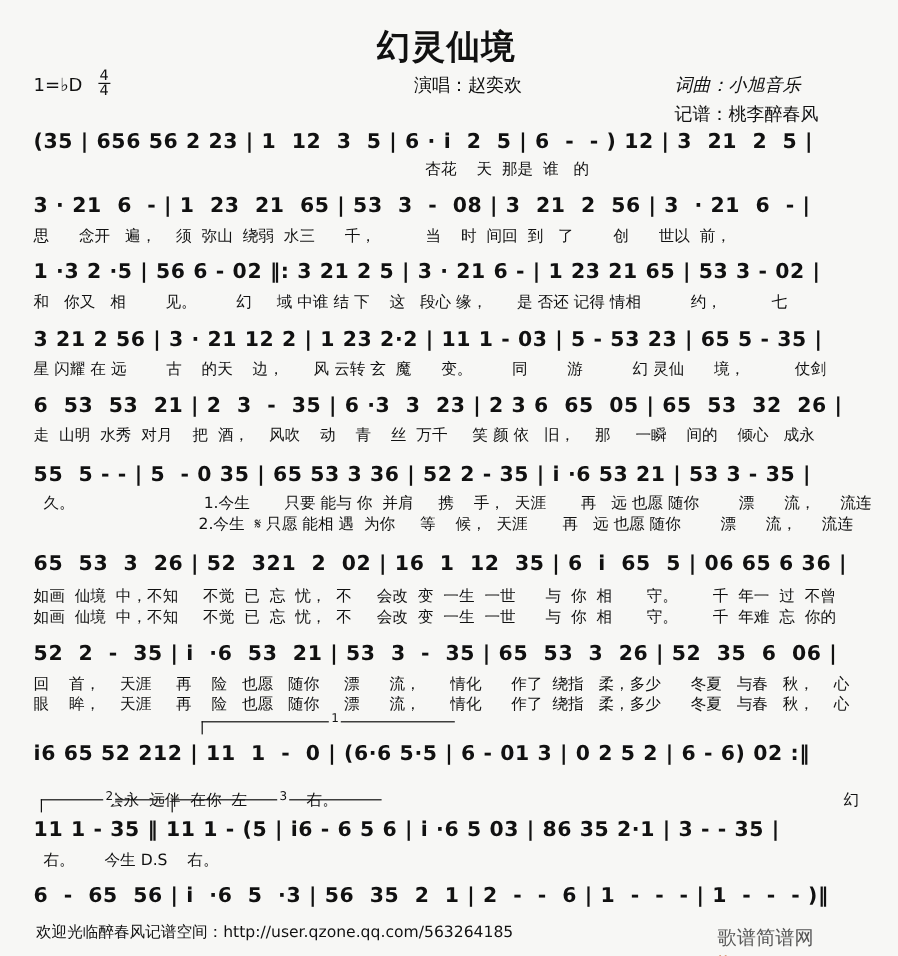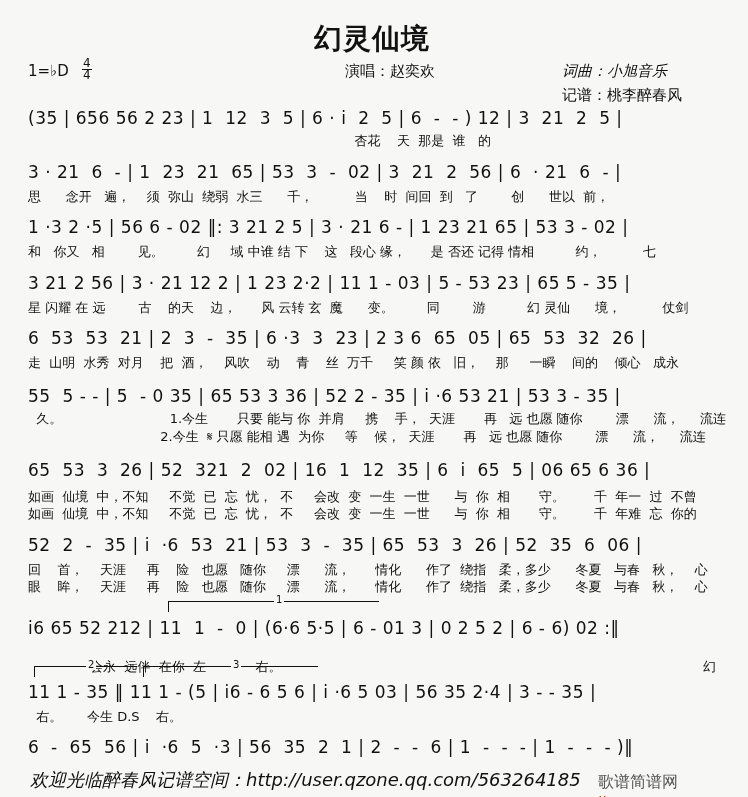--- a/index.html
+++ b/index.html
@@ -17,28 +17,28 @@
     .key { position: absolute; left: 28px; top: 62px; font-size: 15px; }
     .timesig { position: absolute; left: 82px; top: 58px; font-size: 12px; line-height: 11px; text-align: center; }
     .timesig .num { display:block; border-bottom: 1px solid #111; padding: 0 1px; }
     .singer { position: absolute; left: 345px; top: 62px; font-size: 15px; }
     .composer { position: absolute; left: 562px; top: 62px; font-size: 15px; font-style: italic; }
     .transcriber { position: absolute; left: 562px; top: 86px; font-size: 15px; }
 
     .row { position: absolute; left: 28px; width: 688px; }
     .notes {
       position: absolute; left: 0; top: 0; width: 100%;
-      font-family: "DejaVu Sans", sans-serif; font-weight: normal; font-size: 17px;
+      font-family: "DejaVu Sans", sans-serif; font-weight: bold; font-size: 17px;
       white-space: pre; letter-spacing: 0.5px;
     }
     .lyric {
       position: absolute; left: 0; width: 100%;
       font-size: 13px; white-space: pre; color: #111;
     }
-    .footer { position: absolute; left: 30px; top: 768px; font-size: 18px; font-style: italic; }
+    .footer { position: absolute; left: 30px; top: 768px; font-size: 13px; }
     .watermark { position: absolute; left: 598px; top: 772px; font-size: 16px; color: #555; }
     .watermark .brand { color: #c0561c; }
     .volta { position: absolute; border-top: 1px solid #111; border-left: 1px solid #111; height: 10px; font-size: 10px; }
     .volta span { position: absolute; top: -8px; left: 50%; background: #f7f7f5; padding: 0 2px; }
   </style>
 </head>
 <body>
 
 <div class="title">幻灵仙境</div>
 <div class="key">1=♭D</div>
@@ -49,21 +49,21 @@
 <div class="singer">演唱：赵奕欢</div>
 <div class="composer">词曲：小旭音乐</div>
 <div class="transcriber">记谱：桃李醉春风</div>
 
 <div class="row" style="top:108px;">
   <div class="notes">(35 | 656 56 2 23 | 1  12  3  5 | 6 · i  2  5 | 6  -  - ) 12 | 3  21  2  5 |</div>
   <div class="lyric" style="top:24px;">                                                                               杏花    天  那是  谁   的</div>
 </div>
 
 <div class="row" style="top:162px;">
-  <div class="notes">3 · 21  6  - | 1  23  21  65 | 53  3  -  02 | 3  21  2  56 | 6  · 21  6  - |</div>
+  <div class="notes">3 · 21  6  - | 1  23  21  65 | 53  3  -  08 | 3  21  2  56 | 3  · 21  6  - |</div>
   <div class="lyric" style="top:26px;">思      念开   遍，    须  弥山  绕弱  水三      千，          当    时  间回  到   了        创      世以  前，</div>
 </div>
 
 <div class="row" style="top:217px;">
   <div class="notes">1 ·3 2 ·5 | 56 6 - 02 ‖: 3 21 2 5 | 3 · 21 6 - | 1 23 21 65 | 53 3 - 02 |</div>
   <div class="lyric" style="top:26px;">和   你又   相        见。        幻     域 中谁 结 下    这   段心 缘，      是 否还 记得 情相          约，          七</div>
 </div>
 
 <div class="row" style="top:273px;">
   <div class="notes">3 21 2 56 | 3 · 21 12 2 | 1 23 2·2 | 11 1 - 03 | 5 - 53 23 | 65 5 - 35 |</div>
@@ -71,21 +71,21 @@
 </div>
 
 <div class="row" style="top:328px;">
   <div class="notes">6  53  53  21 | 2  3  -  35 | 6 ·3  3  23 | 2 3 6  65  05 | 65  53  32  26 |</div>
   <div class="lyric" style="top:26px;">走  山明  水秀  对月    把  酒，    风吹    动    青    丝  万千     笑 颜 依   旧，    那     一瞬    间的    倾心   成永</div>
 </div>
 
 <div class="row" style="top:386px;">
   <div class="notes">55  5 - - | 5  - 0 35 | 65 53 3 36 | 52 2 - 35 | i ·6 53 21 | 53 3 - 35 |</div>
   <div class="lyric" style="top:24px;">  久。                          1.今生       只要 能与 你  并肩     携    手，  天涯       再   远 也愿 随你        漂      流，     流连</div>
-  <div class="lyric" style="top:42px;">                                2.今生  𝄋 只愿 能相 遇  为你     等    候，  天涯       再   远 也愿 随你        漂      流，     流连</div>
+  <div class="lyric" style="top:42px;text-align:center;">                                2.今生  𝄋 只愿 能相 遇  为你     等    候，  天涯       再   远 也愿 随你        漂      流，     流连</div>
 </div>
 
 <div class="row" style="top:460px;">
   <div class="notes">65  53  3  26 | 52  321  2  02 | 16  1  12  35 | 6  i  65  5 | 06 65 6 36 |</div>
   <div class="lyric" style="top:28px;">如画  仙境  中，不知     不觉  已  忘  忧，  不     会改  变  一生  一世      与  你  相       守。       千  年一  过  不曾</div>
   <div class="lyric" style="top:45px;">如画  仙境  中，不知     不觉  已  忘  忧，  不     会改  变  一生  一世      与  你  相       守。       千  年难  忘  你的</div>
 </div>
 
 <div class="row" style="top:535px;">
   <div class="notes">52  2  -  35 | i  ·6  53  21 | 53  3  -  35 | 65  53  3  26 | 52  35  6  06 |</div>
@@ -103,21 +103,21 @@
 </div>
 
 <div class="volta" style="left:34px; top:666px; width:102px;">
   <span>2</span>
 </div>
 <div class="volta" style="left:143px; top:666px; width:174px;">
   <span>3</span>
 </div>
 
 <div class="row" style="top:682px;">
-  <div class="notes">11 1 - 35 ‖ 11 1 - (5 | i6 - 6 5 6 | i ·6 5 03 | 56 35 2·4 | 3 - - 35 |</div>
+  <div class="notes">11 1 - 35 ‖ 11 1 - (5 | i6 - 6 5 6 | i ·6 5 03 | 86 35 2·1 | 3 - - 35 |</div>
   <div class="lyric" style="top:26px;">  右。      今生 D.S    右。</div>
 </div>
 
 <div class="row" style="top:737px;">
   <div class="notes">6  -  65  56 | i  ·6  5  ·3 | 56  35  2  1 | 2  -  -  6 | 1  -  -  - | 1  -  -  - )‖</div>
 </div>
 
 <div class="footer">欢迎光临醉春风记谱空间：http://user.qzone.qq.com/563264185</div>
 <div class="watermark">
   <span>歌谱简谱网</span>

